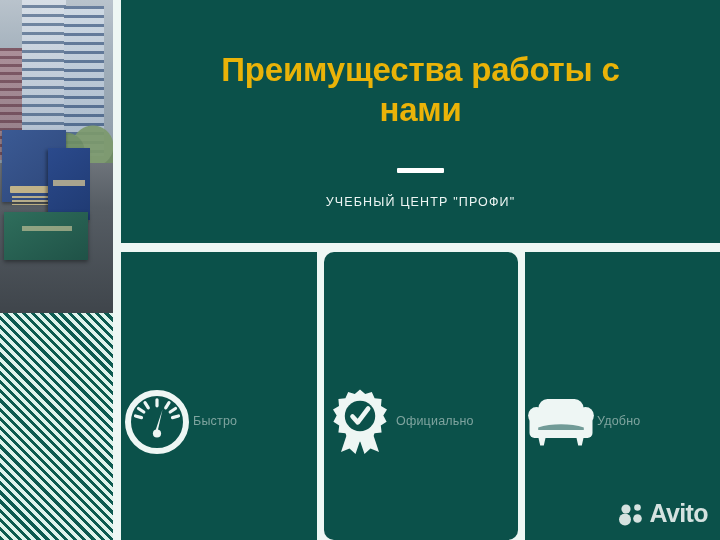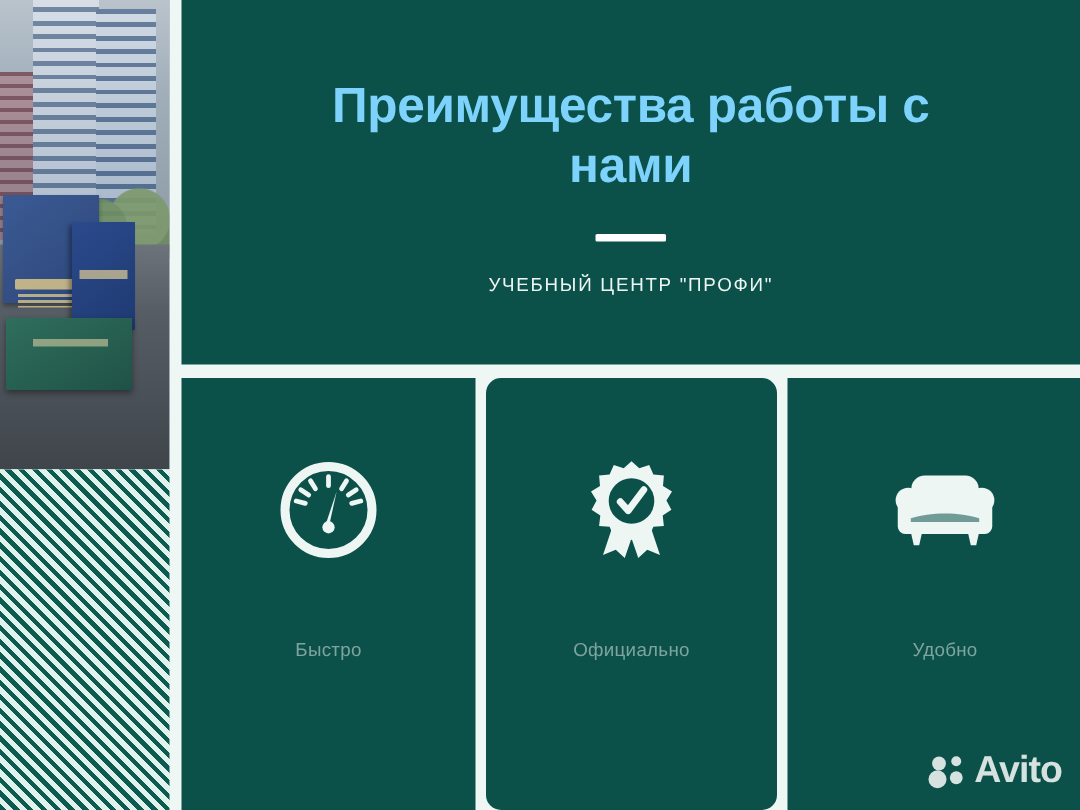--- a/index.html
+++ b/index.html
@@ -154,28 +154,28 @@
     left: 121px;
     top: 0;
     width: 599px;
     height: 243px;
     display: flex;
     flex-direction: column;
     align-items: center;
     justify-content: center;
   }
   .hero-title {
-    color: #7dd3fc;
+    color: #eab308;
     font-size: 33px;
     font-weight: bold;
     line-height: 1.22;
     text-align: center;
     letter-spacing: -0.2px;
     max-width: 430px;
-    margin: 0;
+    margin: 12px;
     padding-top: 4px;
   }
   .hero-rule {
     width: 47px;
     height: 5px;
     background: #ffffff;
     margin: 26px 0 22px 0;
     border-radius: 1px;
   }
   .hero-subtitle {
@@ -186,21 +186,21 @@
     margin: 0;
   }
 
   
   .card {
     position: absolute;
     top: 252px;
     height: 288px;
     background: #0b514a;
     display: flex;
-    flex-direction: column;
+    flex-direction: row;
     align-items: center;
   }
   .card-1 { left: 121px;  width: 196px; }
   .card-2 { left: 324px;  width: 194px; border-radius: 10px; }
   .card-3 { left: 525px;  width: 210px; }
 
   .card-icon {
     margin-top: 52px;
     width: 72px;
     height: 72px;

